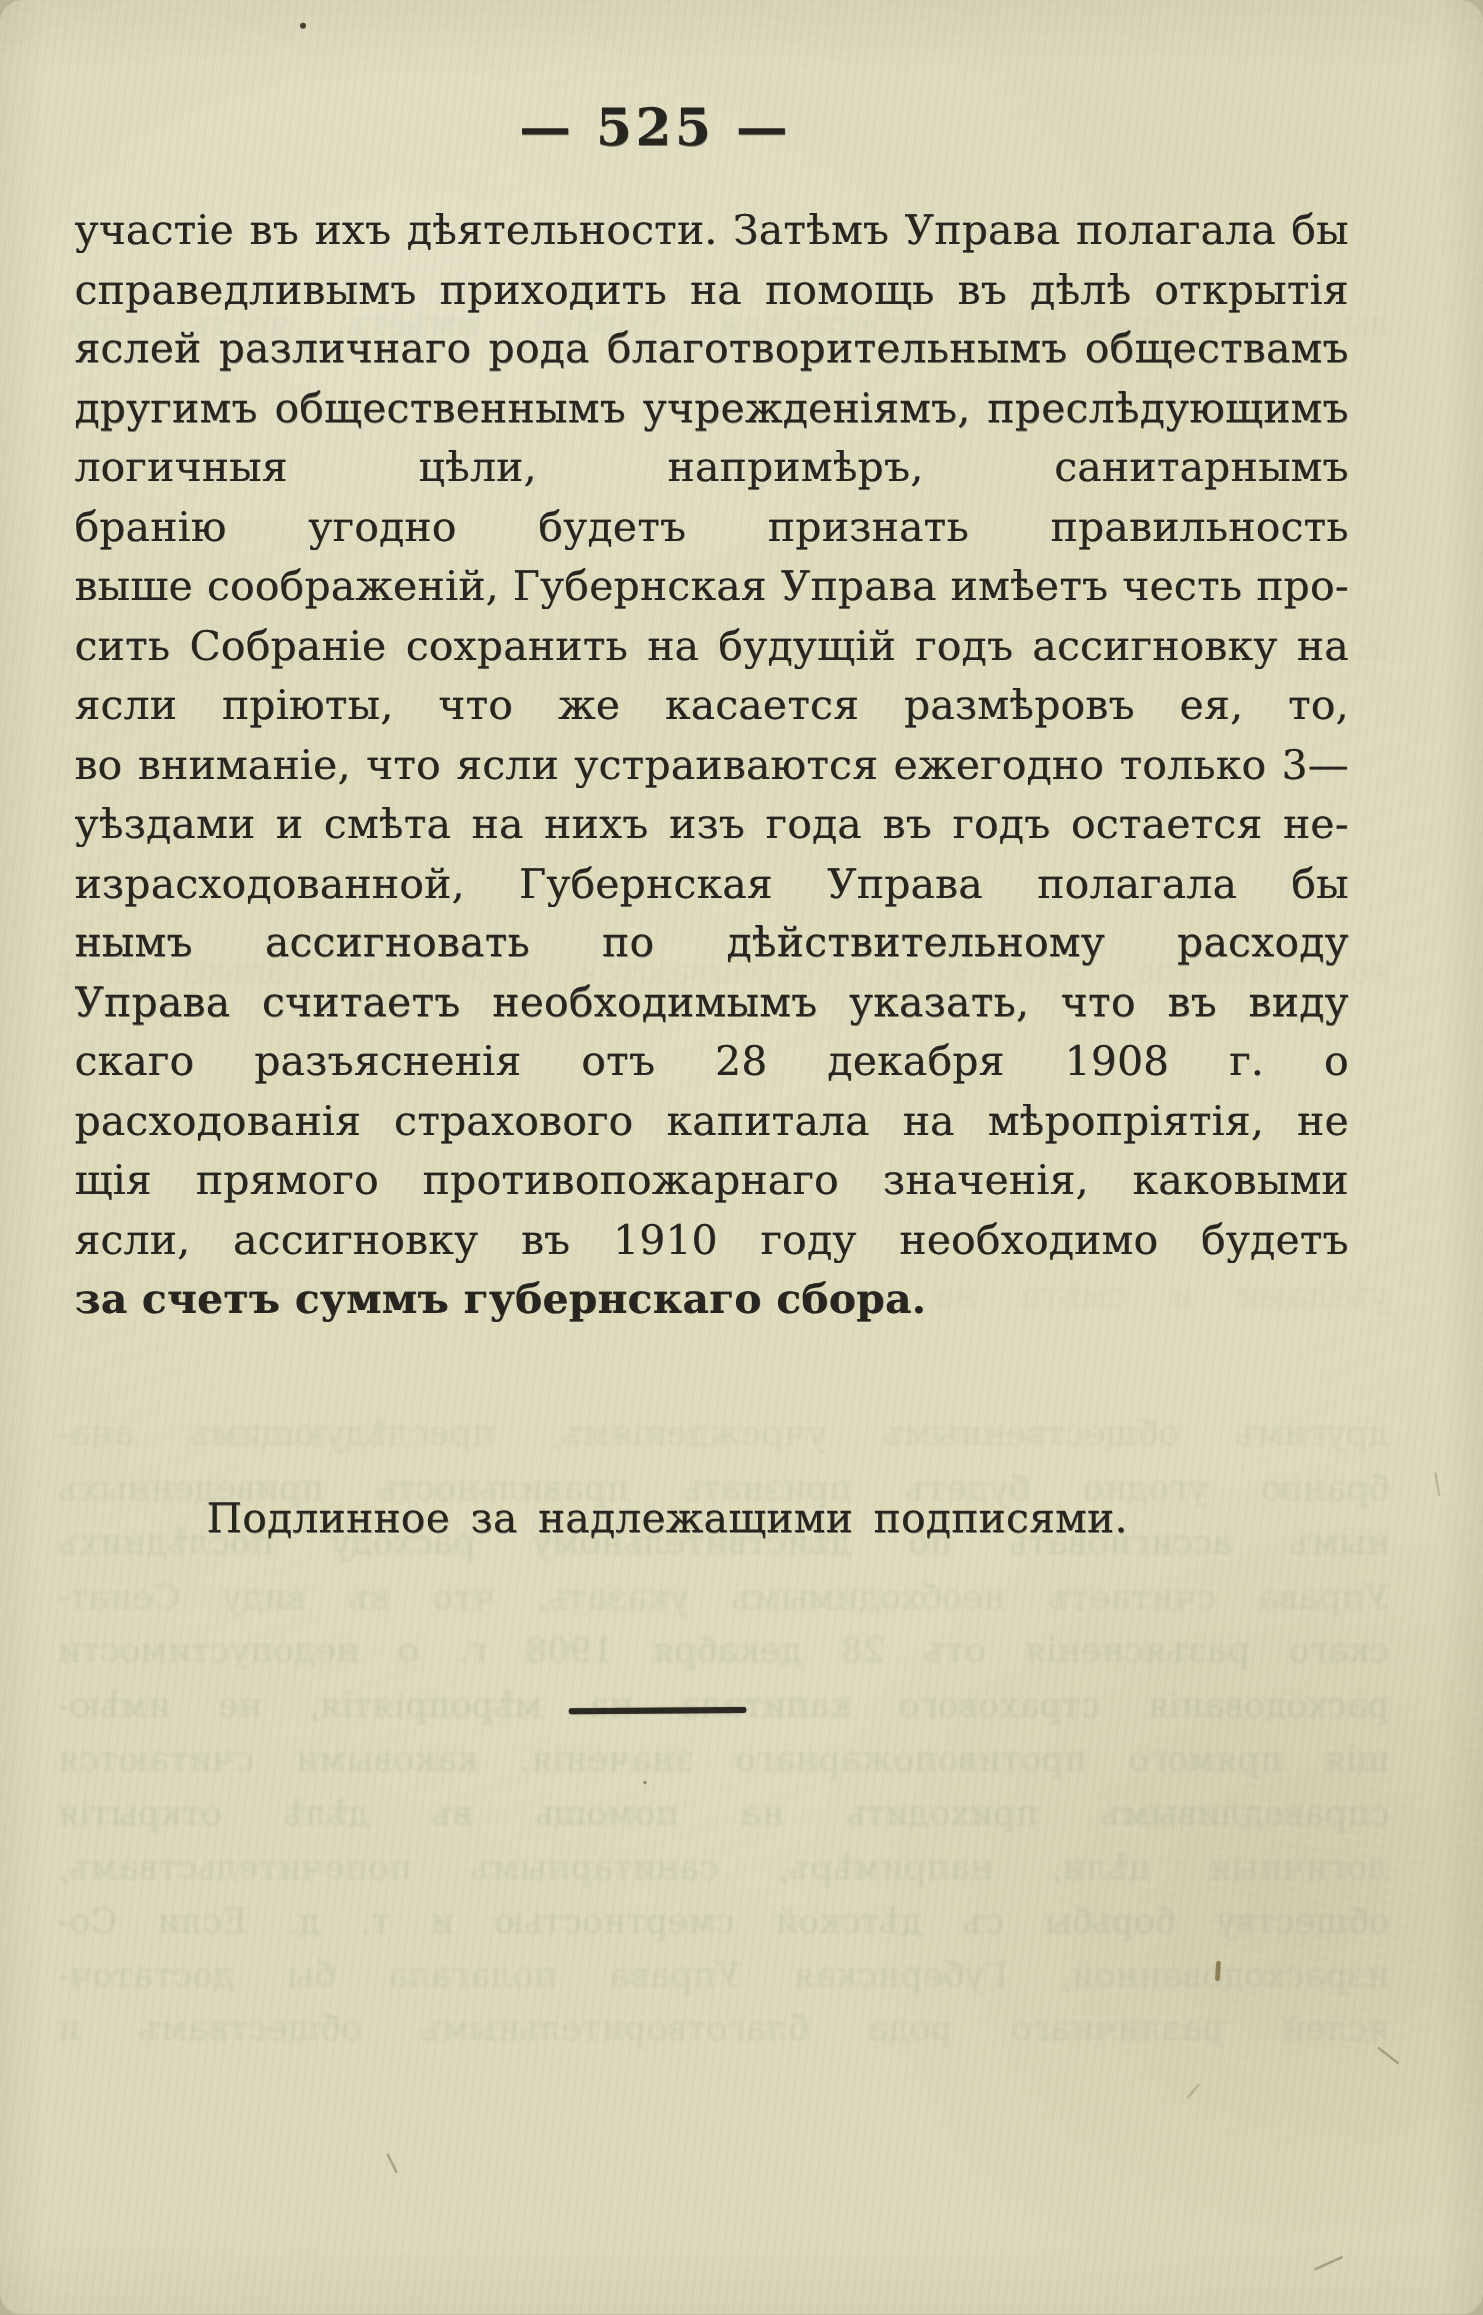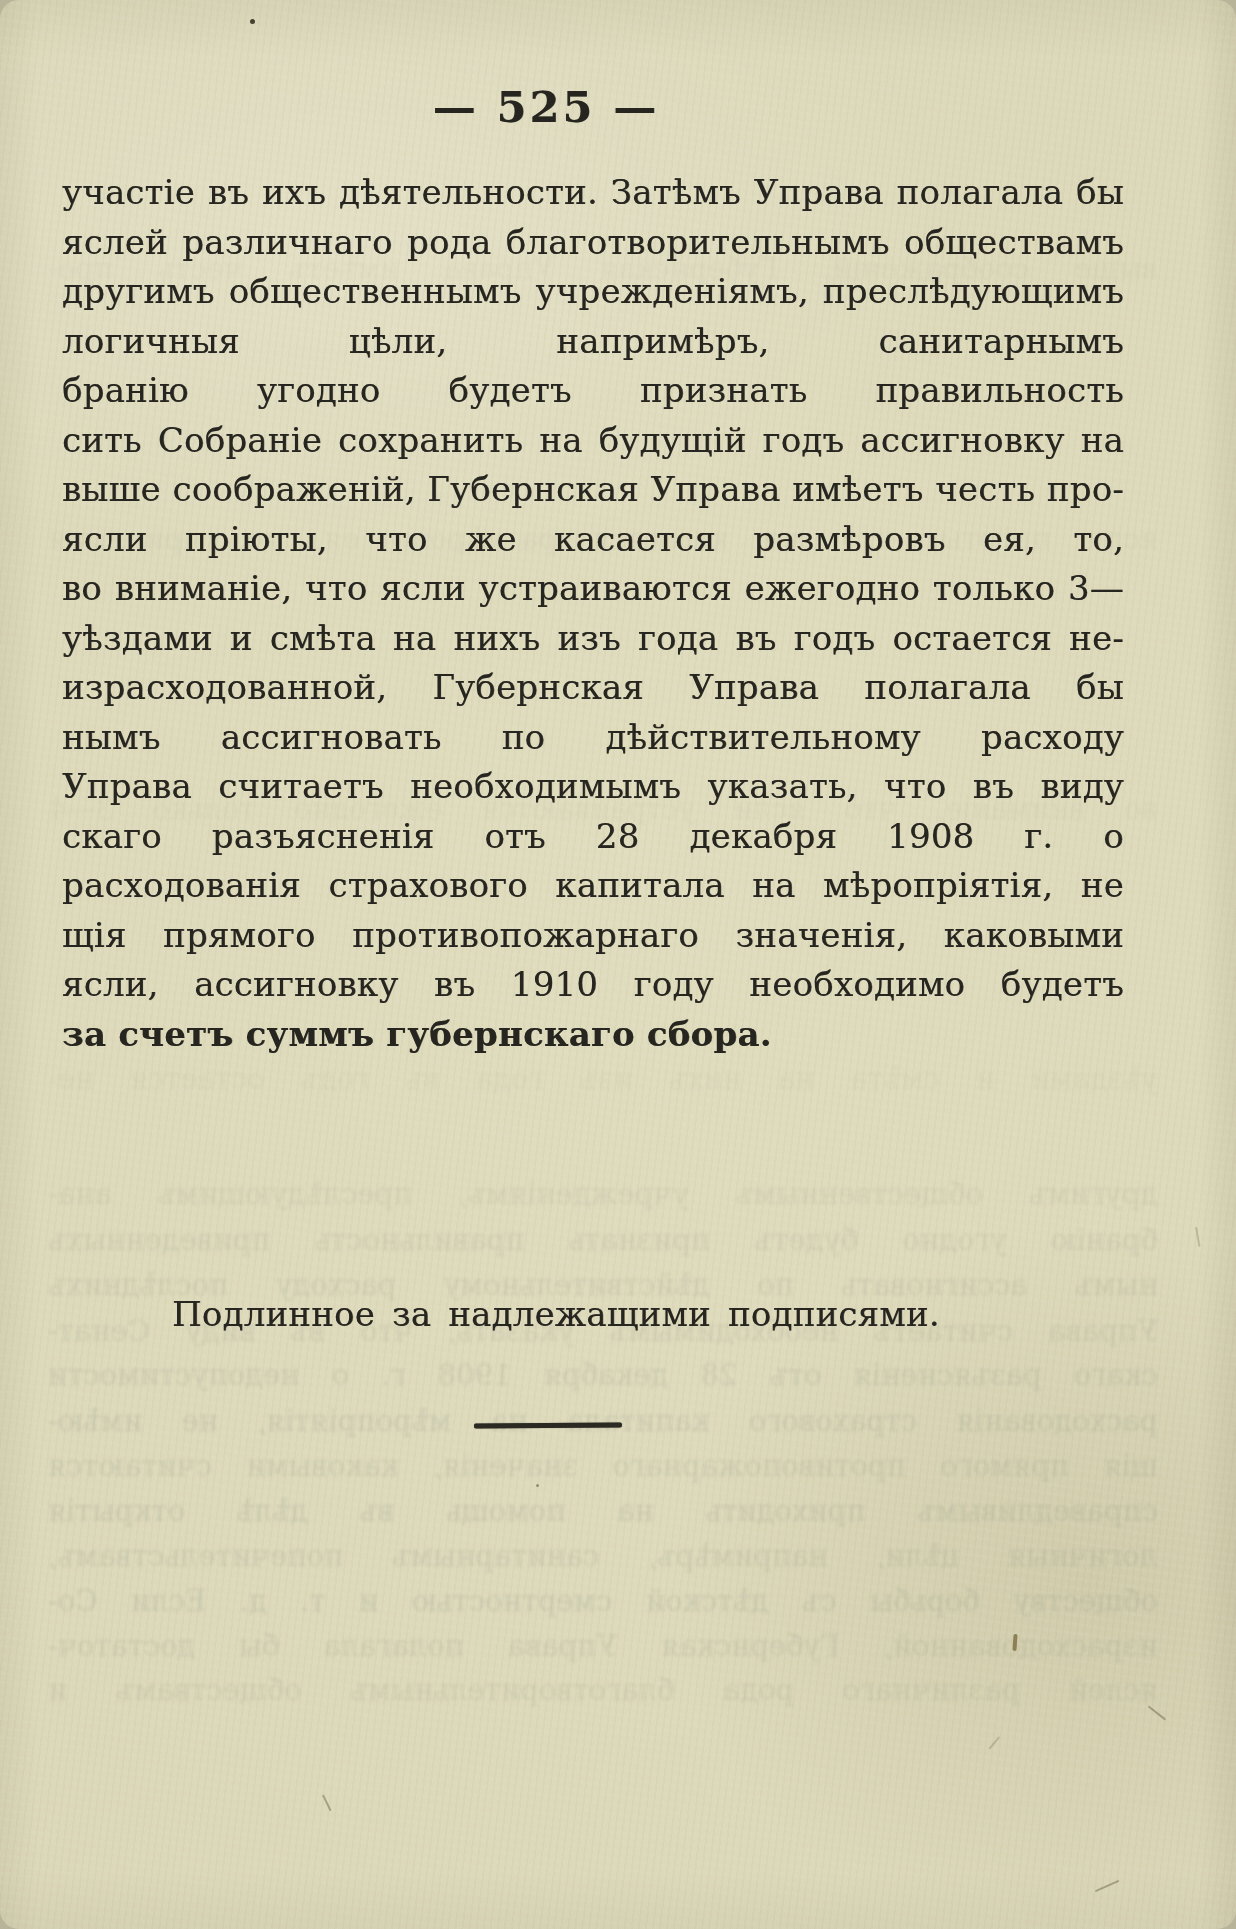--- a/index.html
+++ b/index.html
@@ -51,21 +51,20 @@
     text-shadow: 0.4px 0.2px 0 rgba(38,37,31,0.55);
   }
   .line.flush { text-align-last: left; font-weight: bold; }
   .closing-line {
     position: absolute;
     left: 172px; top: 1246px; width: 950px;
     font-size: 34px;
     letter-spacing: 0.2px;
     word-spacing: 6px;
     text-shadow: 0.4px 0.2px 0 rgba(38,37,31,0.55);
-    margin-top: 48px;
   }
   .divider {
     position: absolute;
     left: 474px; top: 1423px;
     width: 148px; height: 5px;
     background: #2b2a22;
     border-radius: 2px;
     transform: rotate(-0.4deg);
     box-shadow: 0 0 1px rgba(43,42,34,0.6);
   }
@@ -120,26 +119,27 @@
     <div class="bleed-line" style="top:1447px;opacity:.15">щія прямого противопожарнаго значенія, каковыми считаются</div>
     <div class="bleed-line" style="top:1492px;opacity:.16">справедливымъ приходить на помощь въ дѣлѣ открытія</div>
     <div class="bleed-line" style="top:1537px;opacity:.15">логичныя цѣли, напримѣръ, санитарнымъ попечительствамъ,</div>
     <div class="bleed-line" style="top:1582px;opacity:.16">обществу борьбы съ дѣтской смертностью и т. д. Если Со-</div>
     <div class="bleed-line" style="top:1627px;opacity:.14">израсходованной, Губернская Управа полагала бы достаточ-</div>
     <div class="bleed-line" style="top:1671px;opacity:.13">яслей различнаго рода благотворительнымъ обществамъ и</div>
   </div>
 
   <div class="body-text">
     <div class="line">участіе въ ихъ дѣятельности. Затѣмъ Управа полагала бы</div>
+    <div class="line">справедливымъ приходить на помощь въ дѣлѣ открытія</div>
     <div class="line">яслей различнаго рода благотворительнымъ обществамъ и</div>
     <div class="line">другимъ общественнымъ учрежденіямъ, преслѣдующимъ ана-</div>
     <div class="line">логичныя цѣли, напримѣръ, санитарнымъ попечительствамъ,</div>
     <div class="line">бранію угодно будетъ признать правильность приведенныхъ</div>
+    <div class="line">выше соображеній, Губернская Управа имѣетъ честь про-</div>
     <div class="line">сить Собраніе сохранить на будущій годъ ассигновку на</div>
-    <div class="line">выше соображеній, Губернская Управа имѣетъ честь про-</div>
     <div class="line">ясли пріюты, что же касается размѣровъ ея, то, принимая</div>
     <div class="line">во вниманіе, что ясли устраиваются ежегодно только 3—4</div>
     <div class="line">уѣздами и смѣта на нихъ изъ года въ годъ остается не-</div>
     <div class="line">израсходованной, Губернская Управа полагала бы достаточ-</div>
     <div class="line">нымъ ассигновать по дѣйствительному расходу послѣднихъ</div>
     <div class="line">Управа считаетъ необходимымъ указать, что въ виду Сенат-</div>
     <div class="line">скаго разъясненія отъ 28 декабря 1908 г. о недопустимости</div>
     <div class="line">расходованія страхового капитала на мѣропріятія, не имѣю-</div>
     <div class="line">щія прямого противопожарнаго значенія, каковыми считаются</div>
     <div class="line">ясли, ассигновку въ 1910 году необходимо будетъ отнести</div>

